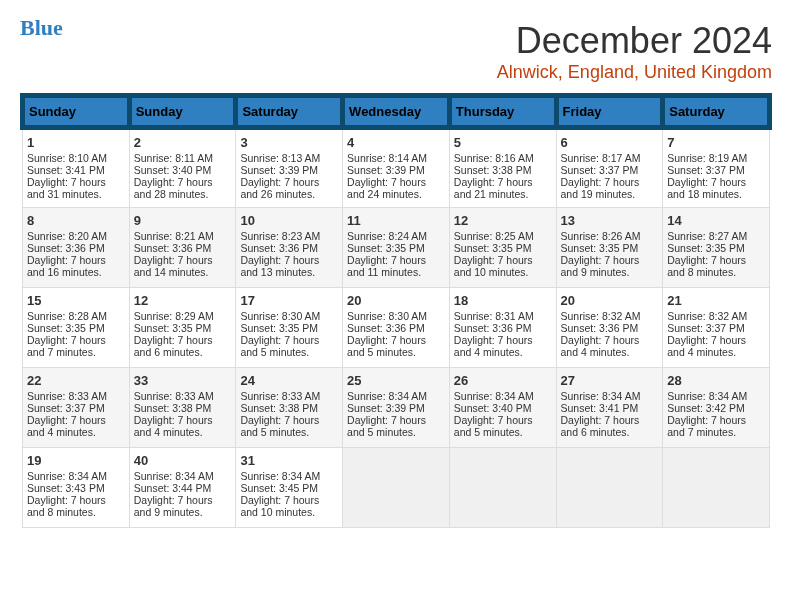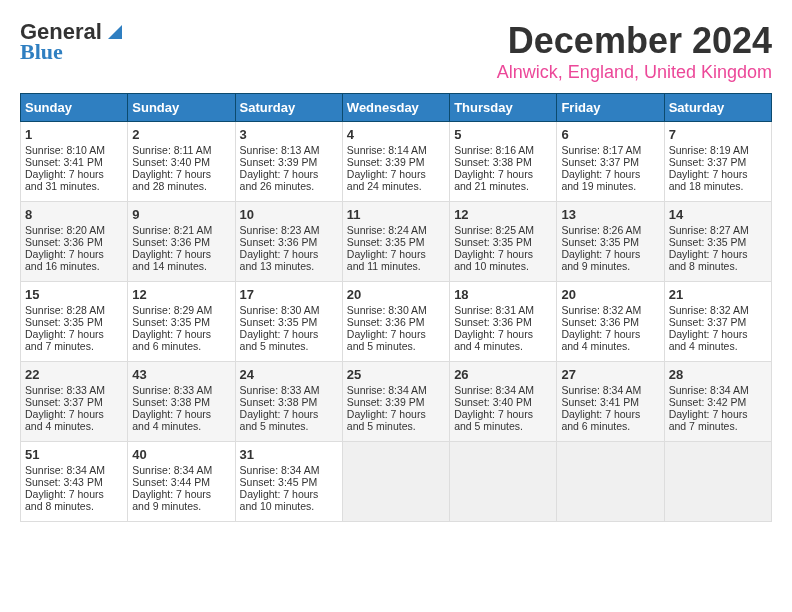--- a/index.html
+++ b/index.html
@@ -29,40 +29,40 @@
     }
     .logo-row {
       display: flex;
       align-items: center;
     }
     .title-area {
       text-align: right;
     }
     .month-title {
       font-size: 36px;
-      font-weight: bold;
+      font-weight: normal;
       color: #333;
     }
     .location-title {
       font-size: 18px;
-      color: #ec4899;
+      color: #c2410c;
     }
     table {
       width: 100%;
       border-collapse: collapse;
       table-layout: fixed;
     }
     th {
       background-color: #2f7fc1;
-      color: #ffffff;
+      color: #000000;
       padding: 6px 4px;
       font-size: 13px;
       font-weight: bold;
       text-align: left;
-      border: 1px solid #0c4a6e;
+      border: 5px solid #0c4a6e;
     }
     td {
       vertical-align: top;
       padding: 5px 4px;
       font-size: 10.5px;
       color: #333;
       border: 1px solid #ddd;
       background: #fff;
       height: 80px;
     }
@@ -73,28 +73,20 @@
       display: block;
       margin-bottom: 2px;
     }
     .empty-cell { background: #f0f0f0 !important; }
   </style>
 </head>
 <body>
 
 <div class="header-area">
   <div class="logo">
-    <div class="logo-row">
-      <span class="logo-text">
-        <span style="color:#333;">General</span>
-      </span>
-      <svg width="18" height="18" viewBox="0 0 18 18" style="margin-left:2px;margin-top:-4px;">
-        <polygon points="4,18 18,4 18,18" fill="#2f7fc1"></polygon>
-      </svg>
-    </div>
     <span class="logo-text" style="color:#2f7fc1;margin-top:-4px;font-family:Liberation Serif, serif;">Blue</span>
   </div>
   <div class="title-area">
     <div class="month-title">December 2024</div>
     <div class="location-title">Alnwick, England, United Kingdom</div>
   </div>
 </div>
 
 <table>
   <thead>
@@ -131,29 +123,29 @@
         <td><span class="day-num">15</span>Sunrise: 8:28 AM<br>Sunset: 3:35 PM<br>Daylight: 7 hours<br>and 7 minutes.<br></td>
         <td><span class="day-num">12</span>Sunrise: 8:29 AM<br>Sunset: 3:35 PM<br>Daylight: 7 hours<br>and 6 minutes.<br></td>
         <td><span class="day-num">17</span>Sunrise: 8:30 AM<br>Sunset: 3:35 PM<br>Daylight: 7 hours<br>and 5 minutes.<br></td>
         <td><span class="day-num">20</span>Sunrise: 8:30 AM<br>Sunset: 3:36 PM<br>Daylight: 7 hours<br>and 5 minutes.<br></td>
         <td><span class="day-num">18</span>Sunrise: 8:31 AM<br>Sunset: 3:36 PM<br>Daylight: 7 hours<br>and 4 minutes.<br></td>
         <td><span class="day-num">20</span>Sunrise: 8:32 AM<br>Sunset: 3:36 PM<br>Daylight: 7 hours<br>and 4 minutes.<br></td>
         <td><span class="day-num">21</span>Sunrise: 8:32 AM<br>Sunset: 3:37 PM<br>Daylight: 7 hours<br>and 4 minutes.<br></td>
       </tr>
       <tr>
         <td><span class="day-num">22</span>Sunrise: 8:33 AM<br>Sunset: 3:37 PM<br>Daylight: 7 hours<br>and 4 minutes.<br></td>
-        <td><span class="day-num">43</span>Sunrise: 8:33 AM<br>Sunset: 3:38 PM<br>Daylight: 7 hours<br>and 4 minutes.<br></td>
+        <td><span class="day-num">33</span>Sunrise: 8:33 AM<br>Sunset: 3:38 PM<br>Daylight: 7 hours<br>and 4 minutes.<br></td>
         <td><span class="day-num">24</span>Sunrise: 8:33 AM<br>Sunset: 3:38 PM<br>Daylight: 7 hours<br>and 5 minutes.<br></td>
         <td><span class="day-num">25</span>Sunrise: 8:34 AM<br>Sunset: 3:39 PM<br>Daylight: 7 hours<br>and 5 minutes.<br></td>
         <td><span class="day-num">26</span>Sunrise: 8:34 AM<br>Sunset: 3:40 PM<br>Daylight: 7 hours<br>and 5 minutes.<br></td>
         <td><span class="day-num">27</span>Sunrise: 8:34 AM<br>Sunset: 3:41 PM<br>Daylight: 7 hours<br>and 6 minutes.<br></td>
         <td><span class="day-num">28</span>Sunrise: 8:34 AM<br>Sunset: 3:42 PM<br>Daylight: 7 hours<br>and 7 minutes.<br></td>
       </tr>
       <tr>
-        <td><span class="day-num">51</span>Sunrise: 8:34 AM<br>Sunset: 3:43 PM<br>Daylight: 7 hours<br>and 8 minutes.<br></td>
+        <td><span class="day-num">19</span>Sunrise: 8:34 AM<br>Sunset: 3:43 PM<br>Daylight: 7 hours<br>and 8 minutes.<br></td>
         <td><span class="day-num">40</span>Sunrise: 8:34 AM<br>Sunset: 3:44 PM<br>Daylight: 7 hours<br>and 9 minutes.<br></td>
         <td><span class="day-num">31</span>Sunrise: 8:34 AM<br>Sunset: 3:45 PM<br>Daylight: 7 hours<br>and 10 minutes.<br></td>
         <td class="empty-cell"></td>
         <td class="empty-cell"></td>
         <td class="empty-cell"></td>
         <td class="empty-cell"></td>
       </tr>
     </tbody>
 </table>
 

